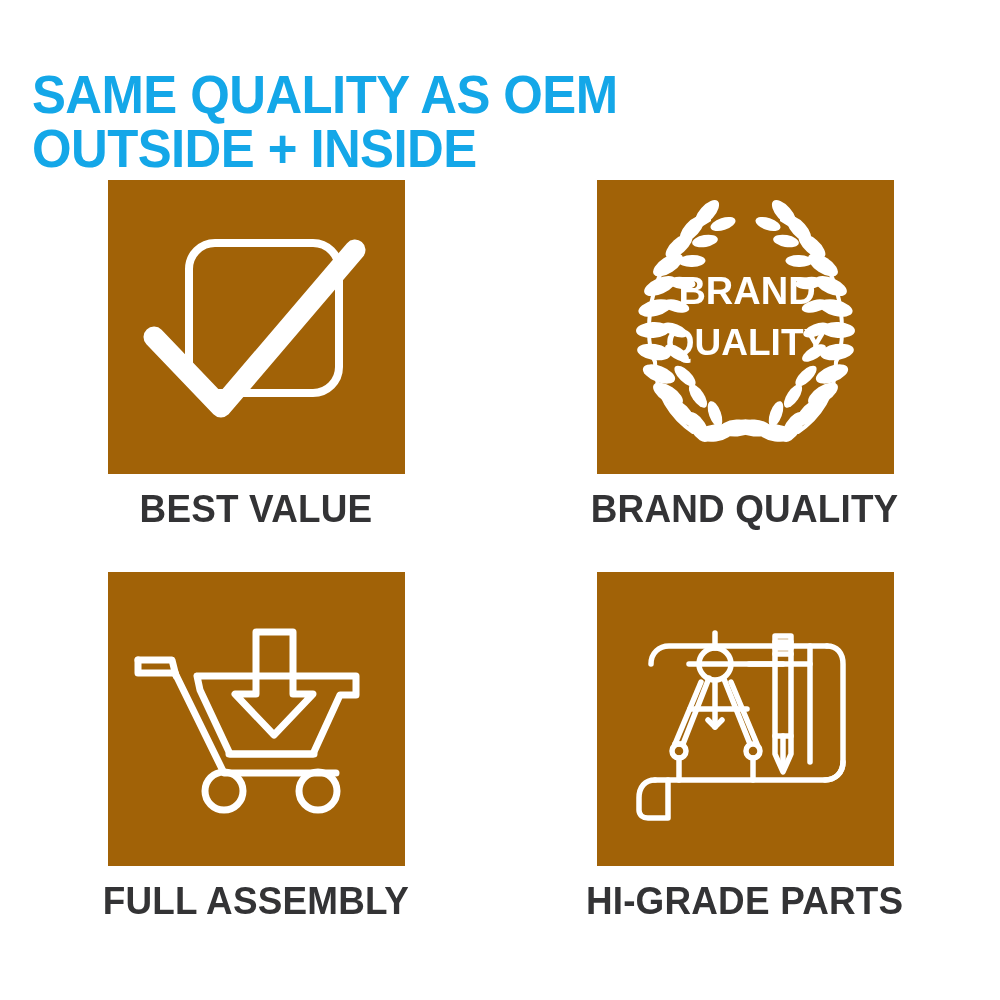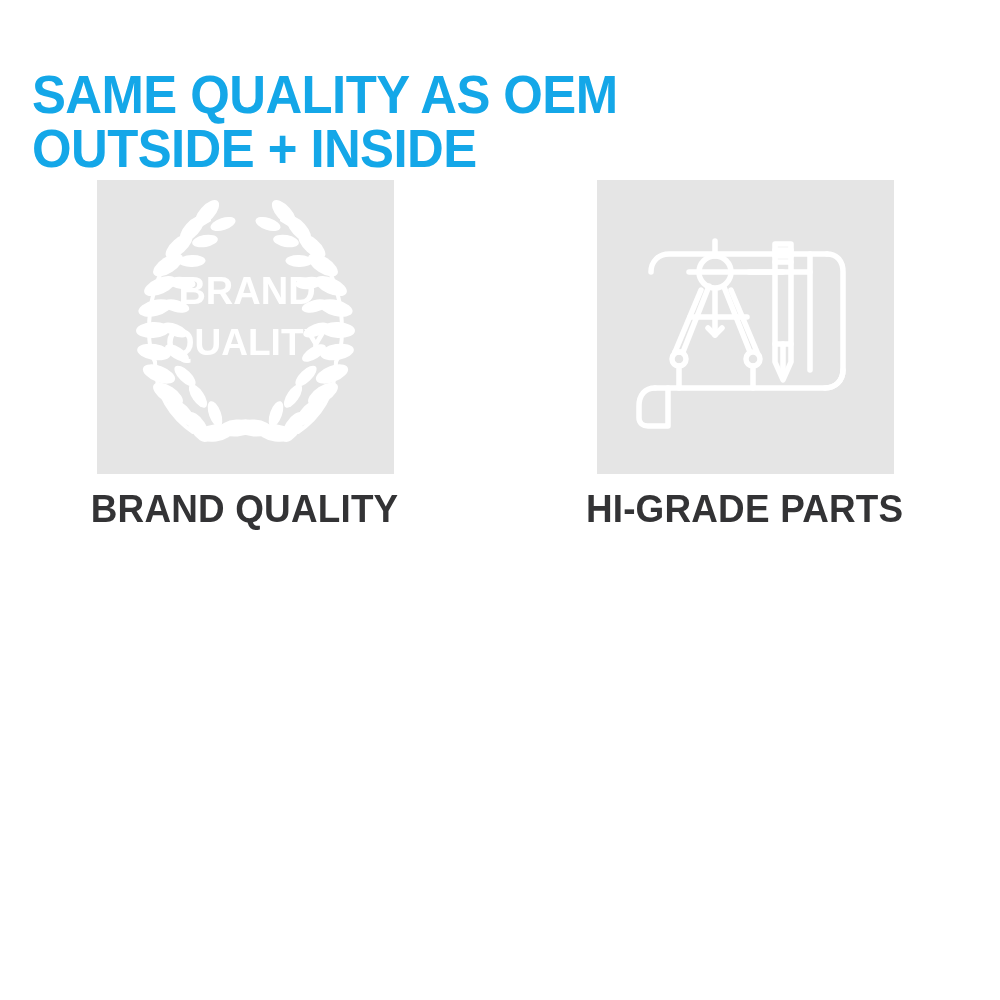--- a/index.html
+++ b/index.html
@@ -50,21 +50,21 @@
     row-gap: 42px;
   }
   .feature {
     display: flex;
     flex-direction: column;
     align-items: center;
   }
   .tile {
     width: 297px;
     height: 294px;
-    background: #e5e5e5;
+    background: #a16207;
     display: block;
     position: relative;
     text-align: center;
   }
   .tile svg {
     display: block;
     width: 100%;
     height: 100%;
     overflow: visible;
   }
@@ -97,20 +97,31 @@
 </head>
 <body>
 
 <div class="headline">
   <span class="headline-line">SAME QUALITY AS OEM</span>
   <span class="headline-line">OUTSIDE + INSIDE</span>
 </div>
 
 <div class="features">
 
+  <div class="feature col-left">
+    <div class="tile">
+      <svg viewBox="0 0 297 294" xmlns="http://www.w3.org/2000/svg" aria-hidden="true">
+        <g fill="none" stroke="#ffffff" stroke-linecap="round" stroke-linejoin="round">
+          <rect x="81" y="63" width="150" height="150" rx="26" ry="26" stroke-width="8"></rect>
+          <path d="M46 157 L113 227 L247 70" stroke-width="21"></path>
+        </g>
+      </svg>
+    </div>
+    <div class="feature-label">BEST VALUE</div>
+  </div>
 
   <div class="feature col-right">
     <div class="tile">
       <svg viewBox="0 0 297 294" xmlns="http://www.w3.org/2000/svg" aria-hidden="true">
         <g fill="#ffffff">
 
           <g>
             <path d="M52 150 C52 96 80 57 112 40" fill="none" stroke="#ffffff" stroke-width="4" stroke-linecap="round"></path>
             <path d="M58 182 C58 214 75 238 96 252" fill="none" stroke="#ffffff" stroke-width="4" stroke-linecap="round"></path>
             <path d="M52 150 C52 165 54 175 58 182" fill="none" stroke="#ffffff" stroke-width="4" stroke-linecap="round"></path>
@@ -188,20 +199,43 @@
           <path d="M140 244 C146 240 151 240 157 244" fill="none" stroke="#ffffff" stroke-width="4" stroke-linecap="round"></path>
         </g>
 
         <text class="wreath-text brand" x="150" y="124">BRAND</text>
         <text class="wreath-text quality" x="150" y="175">QUALITY</text>
       </svg>
     </div>
     <div class="feature-label">BRAND QUALITY</div>
   </div>
 
+  <div class="feature col-left">
+    <div class="tile">
+      <svg viewBox="0 0 297 294" xmlns="http://www.w3.org/2000/svg" aria-hidden="true">
+        <g fill="none" stroke="#ffffff" stroke-width="7" stroke-linecap="round" stroke-linejoin="round">
+
+          <path d="M30 88 L64 88 L68 104"></path>
+          <path d="M30 88 L30 101 L67 101"></path>
+
+          <path d="M89 104 L248 104 L248 123 L232 123 L205 182 L122 182 L92 118 L89 104 Z"></path>
+
+          <path d="M67 101 L116 201 L228 201"></path>
+
+          <path d="M121 182 L206 182"></path>
+
+          <circle cx="116" cy="219" r="19"></circle>
+          <circle cx="210" cy="219" r="19"></circle>
+
+          <path d="M148 60 L185 60 L185 122 L205 122 L166 163 L127 122 L148 122 Z"></path>
+        </g>
+      </svg>
+    </div>
+    <div class="feature-label">FULL ASSEMBLY</div>
+  </div>
 
   <div class="feature col-right">
     <div class="tile">
       <svg viewBox="0 0 297 294" xmlns="http://www.w3.org/2000/svg" aria-hidden="true">
         <g fill="none" stroke="#ffffff" stroke-width="5.5" stroke-linecap="round" stroke-linejoin="round">
 
           <path d="M54 92 C54 81 62 74 72 74 L230 74"></path>
           <path d="M230 74 C240 74 246 81 246 92 L246 190 C246 201 238 208 228 208 L58 208"></path>
           <path d="M58 208 C48 208 42 215 42 226 L42 238 C42 243 46 246 51 246 L71 246 L71 208"></path>
           <path d="M228 208 C238 208 246 201 246 190"></path>

